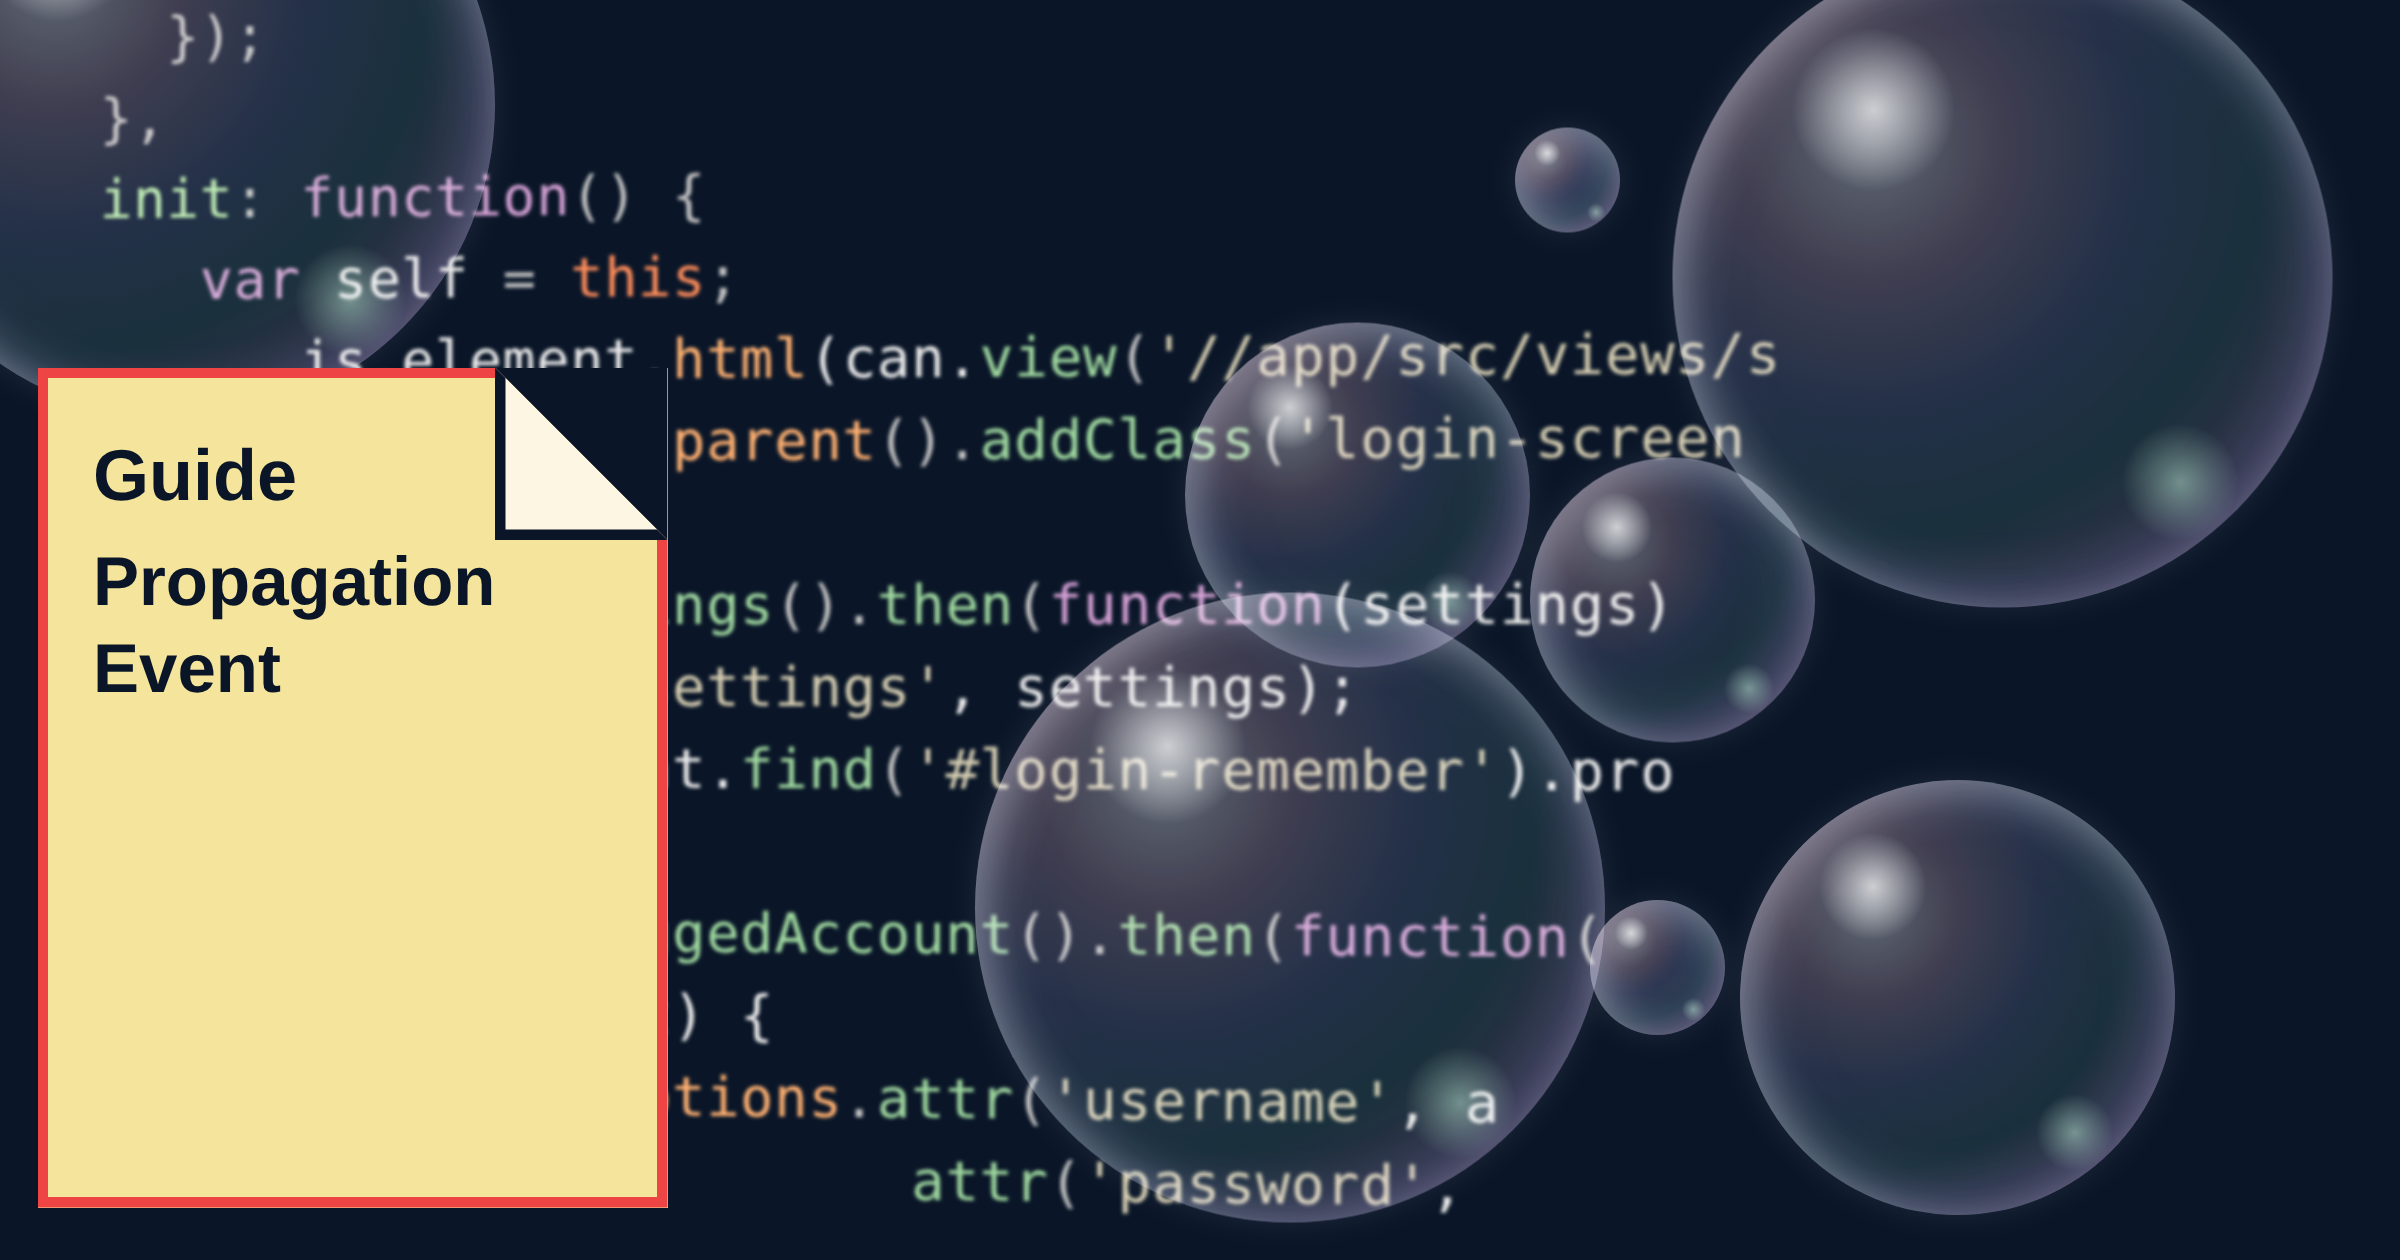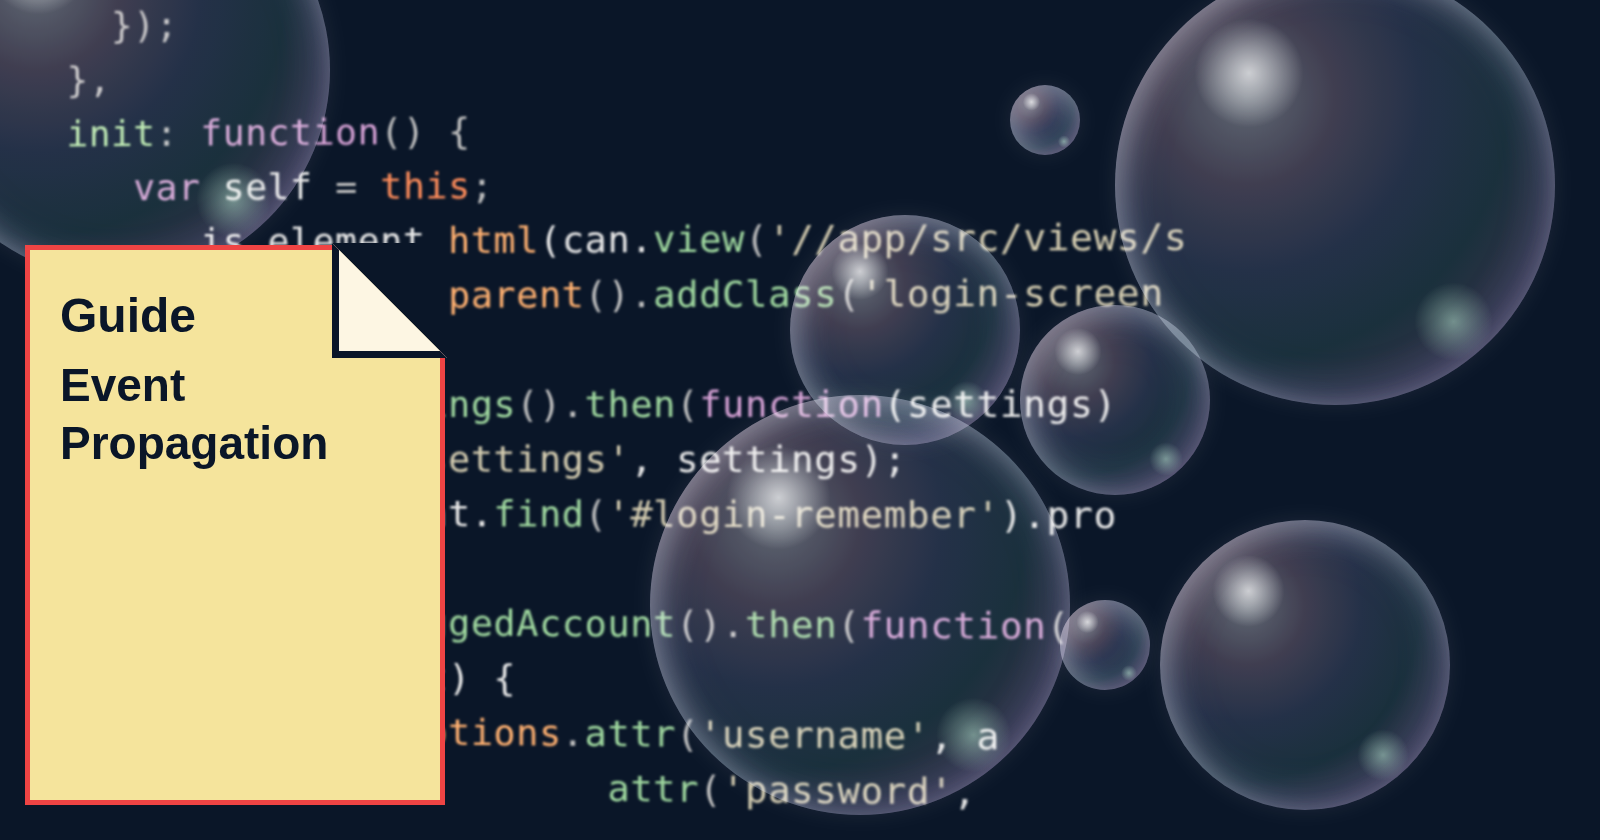--- a/index.html
+++ b/index.html
@@ -66,21 +66,21 @@
     background: radial-gradient(circle, rgba(200,255,220,0.45) 0%, rgba(255,255,255,0) 70%);
   }
 
   .card {
     position: absolute;
     left: 25px;
     top: 245px;
     width: 420px;
     height: 560px;
     background: #f5e49c;
-    border: 5px solid #ef4444;
+    border: 7px solid #ef4444;
     font-family: -apple-system, BlinkMacSystemFont, 'Segoe UI', sans-serif;
     color: #0a1628;
     padding: 30px 30px;
   }
   .card .fold {
     position: absolute;
     top: -7px; right: -7px;
     width: 115px; height: 115px;
     background: #fdf6e3;
     border-left: 7px solid #0a1628;
@@ -142,16 +142,16 @@
 <div class="bubble" style="top:305px; left:1020px; width:190px; height:190px;"></div>
 <div class="bubble" style="top:520px; left:1160px; width:290px; height:290px;"></div>
 <div class="bubble" style="top:85px; left:1010px; width:70px; height:70px;"></div>
 <div class="bubble" style="top:600px; left:1060px; width:90px; height:90px;"></div>
 
 <div class="card">
   <div class="fold-cover"></div>
   <div class="fold"></div>
   <div class="card-guide">Guide</div>
   <div class="card-sub">
+    <div>Propagation</div>
     <div>Event</div>
-    <div>Propagation</div>
   </div>
 </div>
 
 </body></html>

